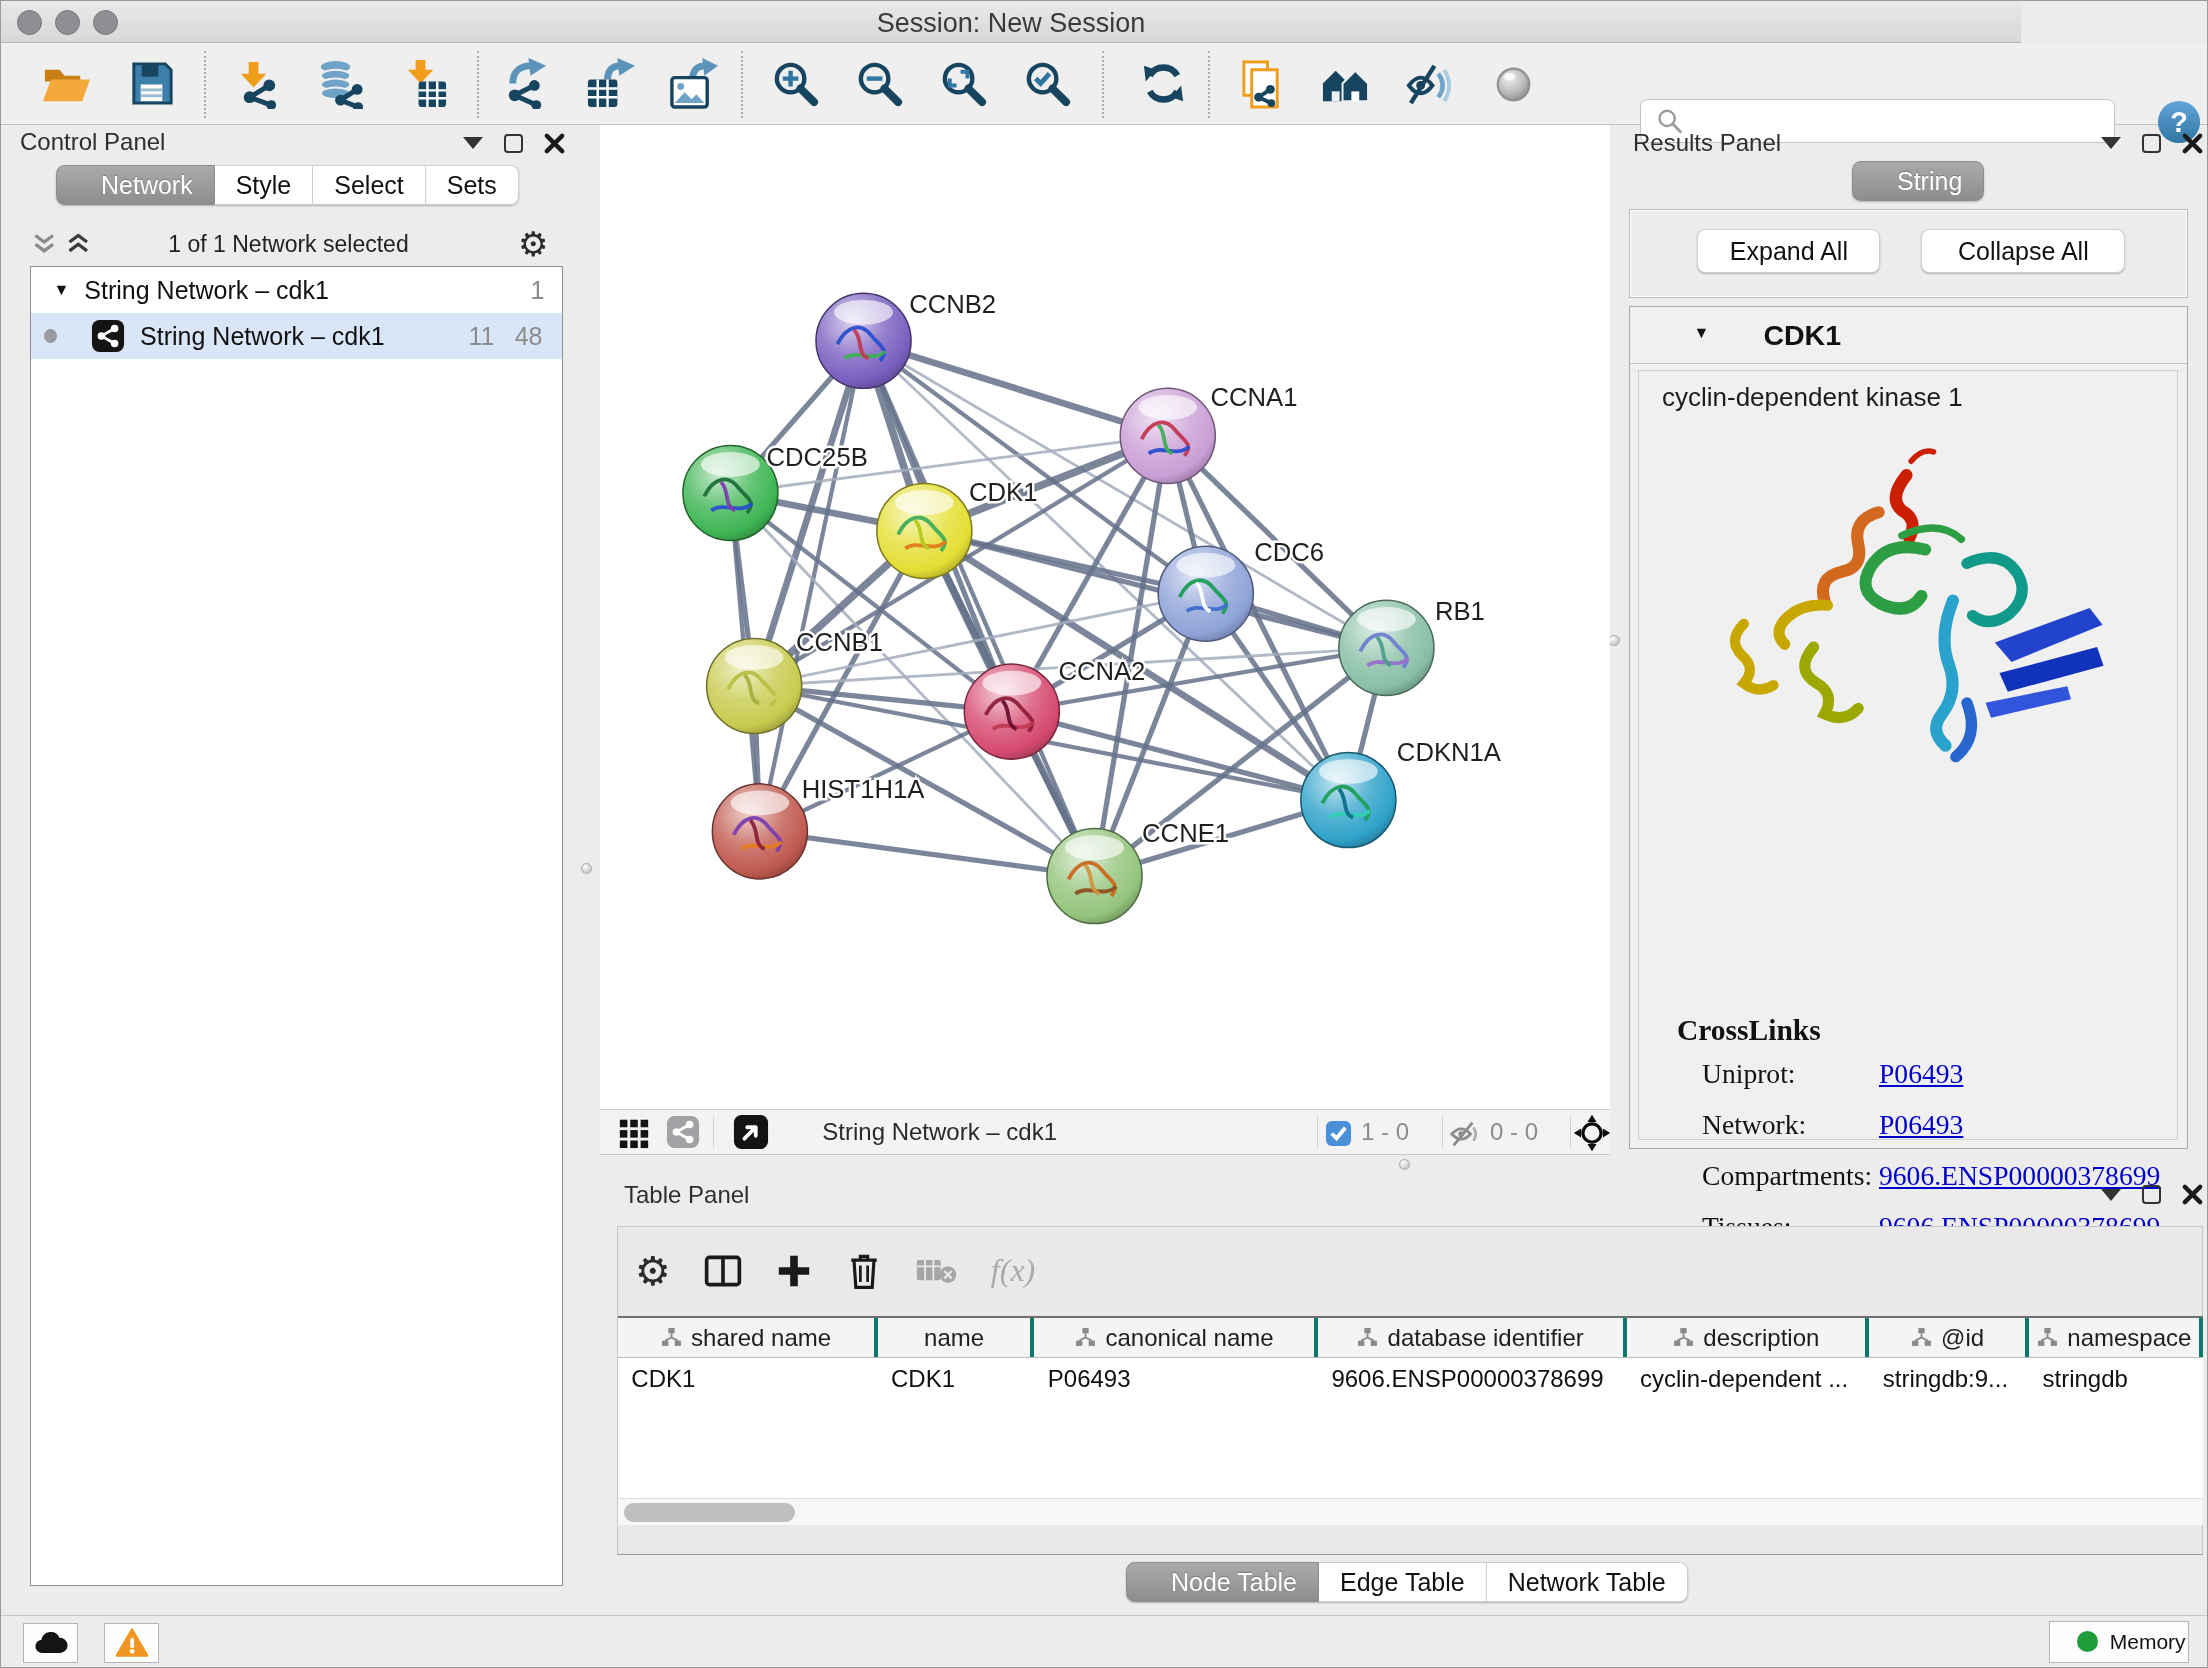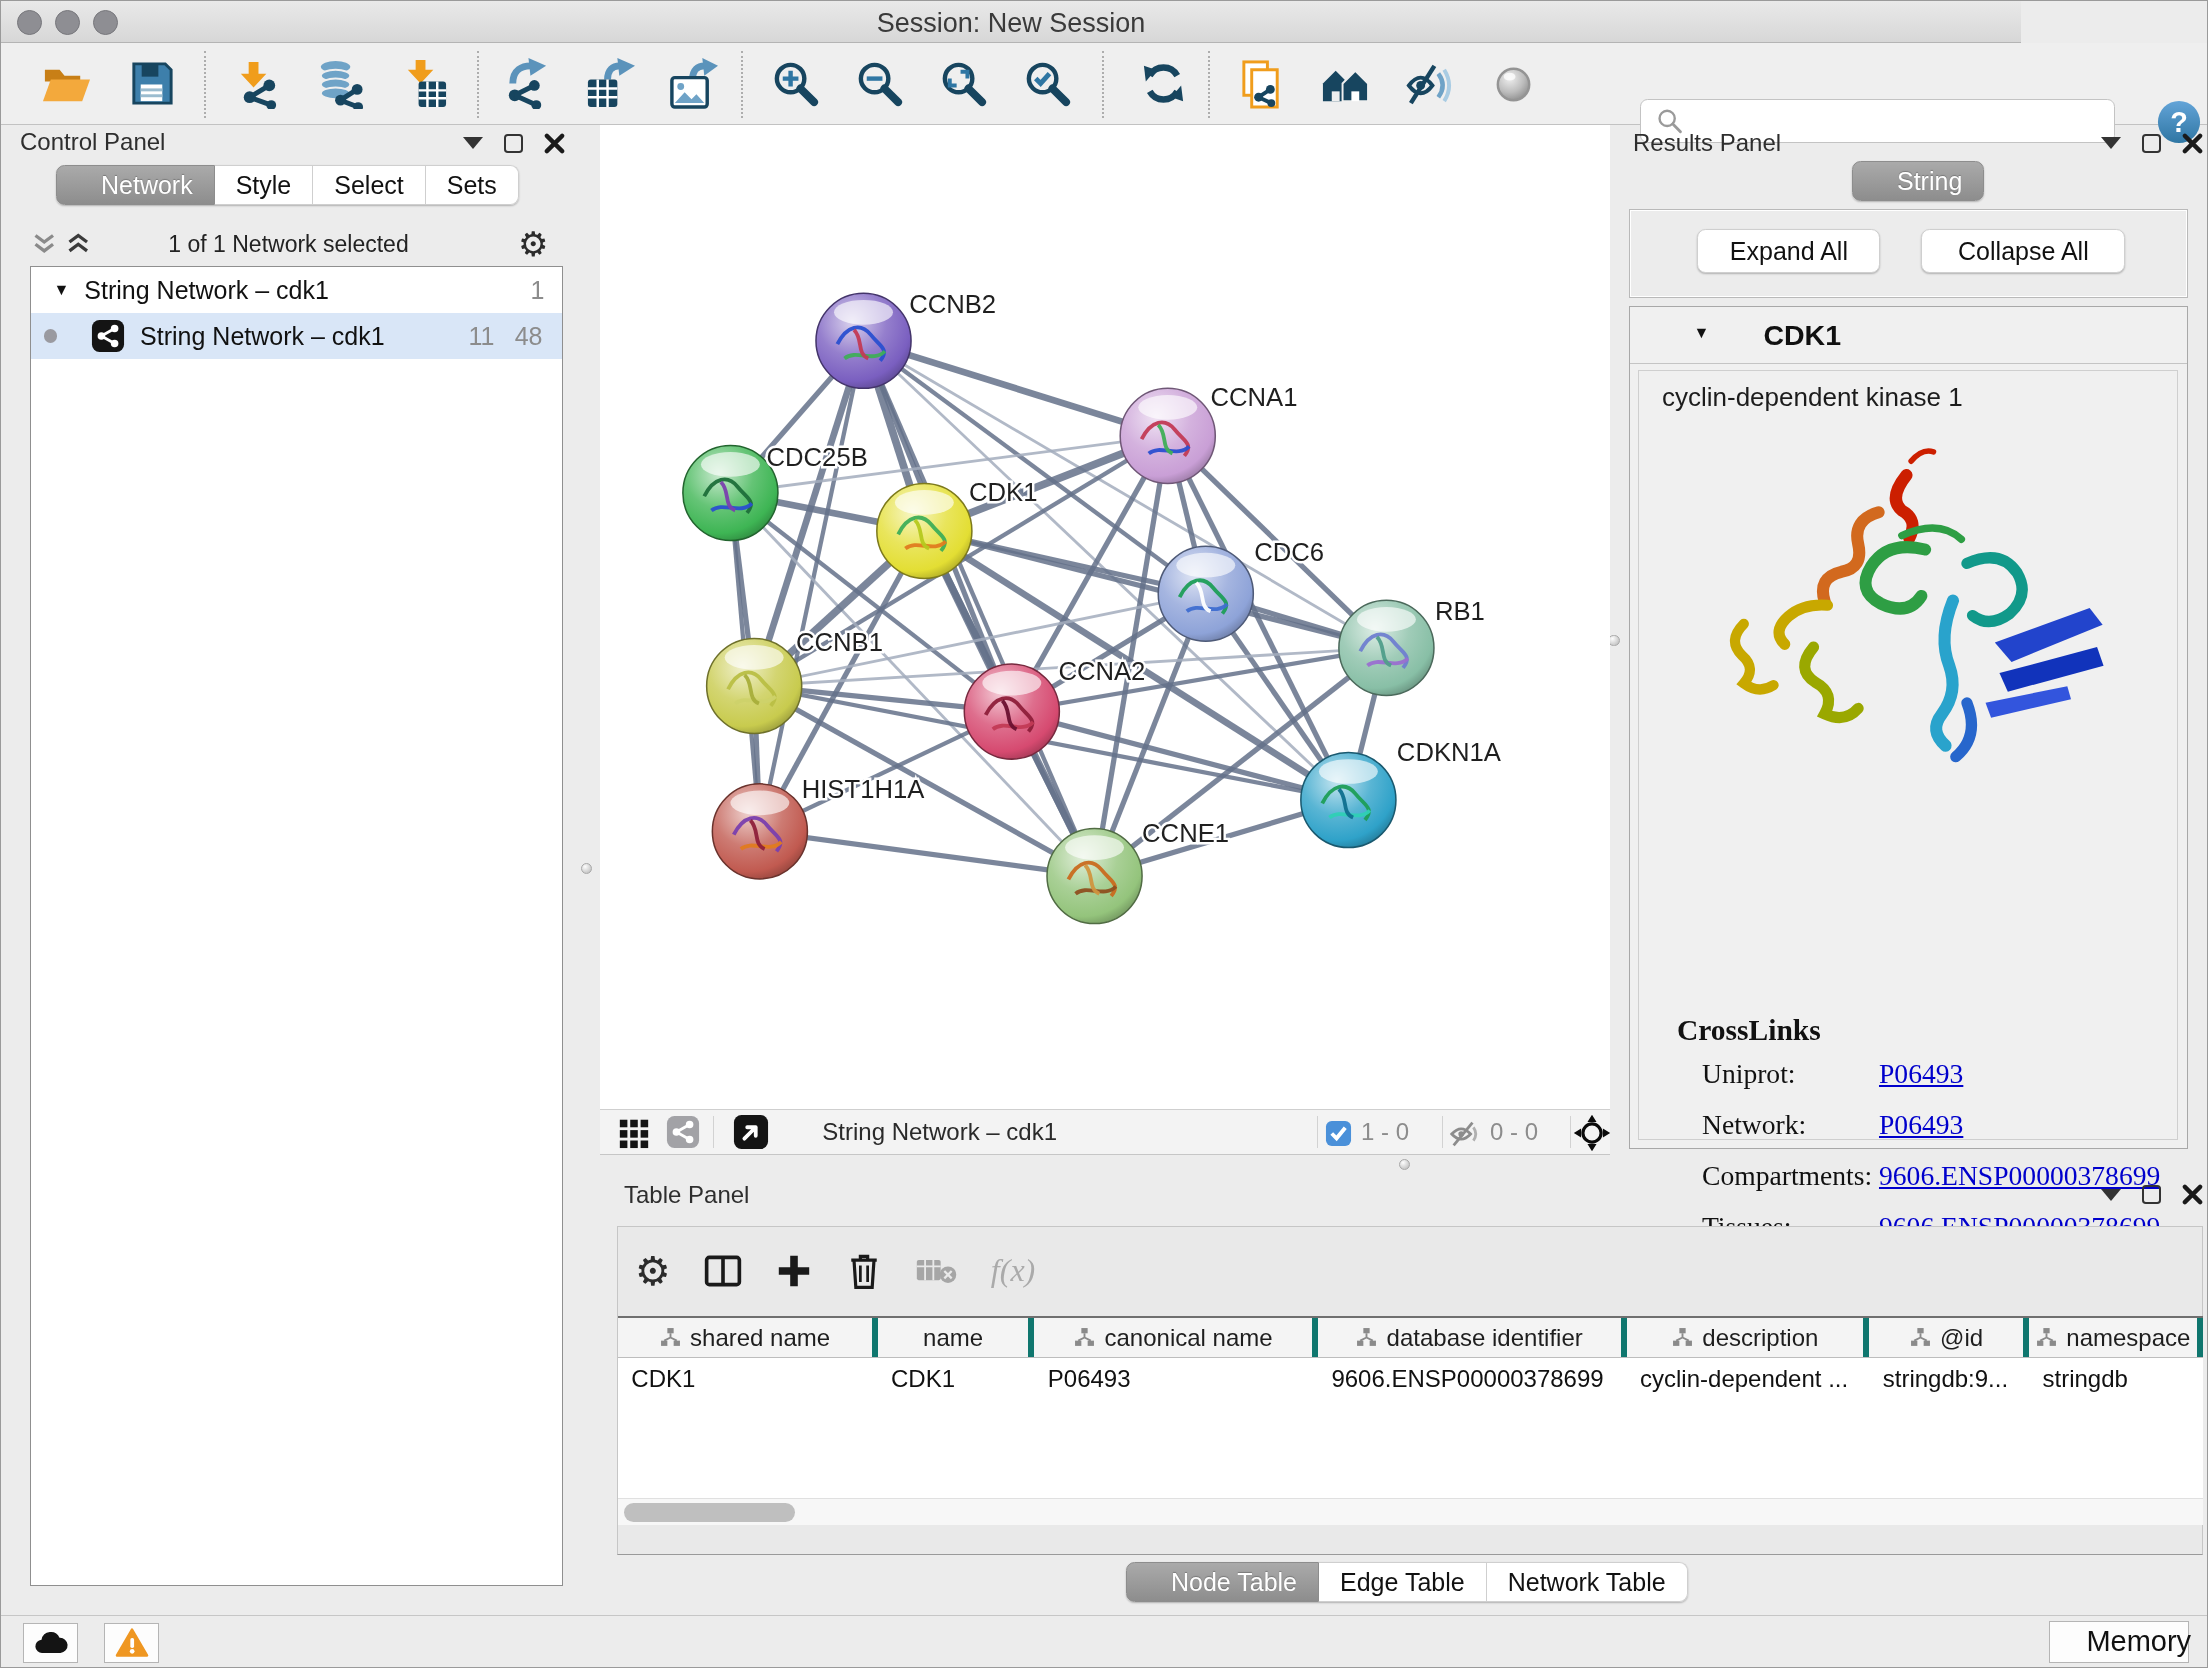--- a/index.html
+++ b/index.html
@@ -91,36 +91,36 @@
 
   
   #table-panel { position:absolute; left:599px; top:1172px; width:1609px; height:440px; }
   #tp-container { position:absolute; left:17px; top:53px; width:1586px; height:329px;
     background:#e9e9e9; border:1px solid #c6c6c6; border-bottom:1.9px solid #9a9a9a; }
   #tp-toolbar { position:absolute; left:17px; top:13.3px; height:61px; display:flex; align-items:center; gap:32px; }
   #tp-table { position:absolute; left:0px; top:89px; width:1585px; height:209px; background:#fff;
     border-top:2.9px solid #6f6f6f; }
   #tbl-head { display:flex; height:40px; background:#f4f4f4; border-bottom:1.9px solid #bdbdbd; }
   .th { display:flex; align-items:center; justify-content:center; gap:9.5px; font-size:24px; color:#1e1e1e;
-    border-right:6px solid #0f766e; overflow:hidden; white-space:nowrap; }
+    border-right:4px solid #0f766e; overflow:hidden; white-space:nowrap; }
   .tbl-row { display:flex; height:42px; }
   .td { font-size:24px; color:#111; padding:6.7px 0 0 13.3px; overflow:hidden; white-space:nowrap; }
   #tp-hscroll { position:absolute; left:0; bottom:0; width:1585px; height:27px; background:#f7f7f7;
     border-top:1px solid #e0e0e0; }
   #tp-thumb { position:absolute; left:5.7px; top:3.8px; width:171px; height:19px; border-radius:9.5px; background:#bfbfbf; }
   #tp-tabs { position:absolute; left:526px; top:389px; }
 
   
   #status-bar { position:absolute; left:0; top:1614px; width:2208px; height:54px;
     background:#ececec; border-top:1px solid #c6c6c6; }
   .sb-btn { position:absolute; top:6.7px; width:55px; height:40px; background:#fdfdfd;
     border:1.9px solid #b5b5b5; display:flex; align-items:center; justify-content:center; }
   #memory-btn { position:absolute; left:2048px; top:4.8px; width:140px; height:42px; background:#fdfdfd;
-    border:1.9px solid #b5b5b5; display:flex; align-items:center; justify-content:flex-start; gap:11.4px;
-    font-size:29px; color:#111;padding-left:25px; }
+    border:1.9px solid #b5b5b5; display:flex; align-items:center; justify-content:center; gap:11.4px;
+    font-size:21px; color:#111;padding-left:25px; }
   #memory-dot { width:21px; height:21px; border-radius:50%; background:#1f9d3a; }
 
   svg { display:block; }
   .gear { font-size:34px; color:#2b2b2b; line-height:1; font-family:"DejaVu Sans", sans-serif;}
 </style>
 </head>
 <body>
 
 <div id="app">
 

